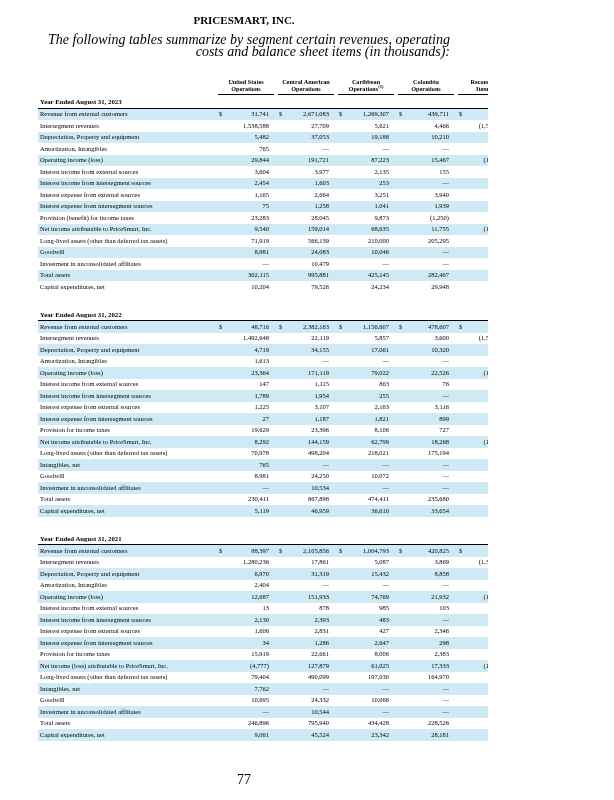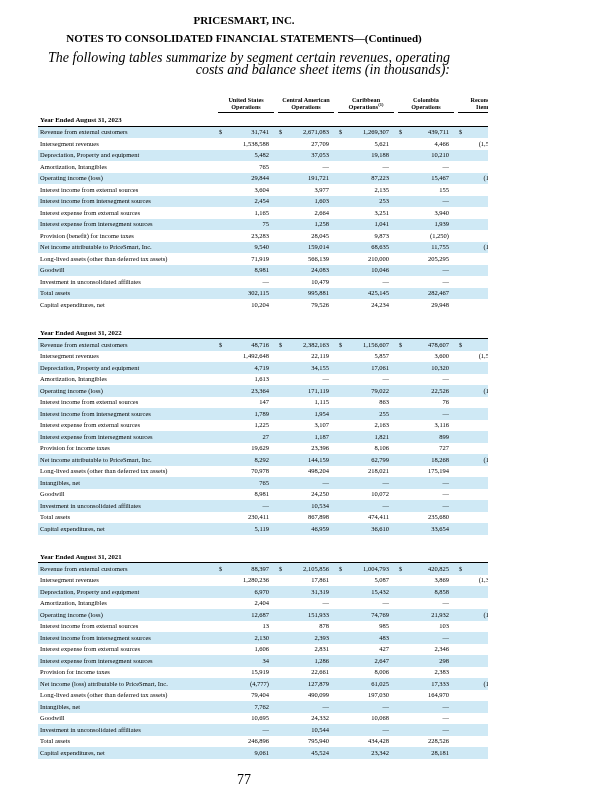--- a/index.html
+++ b/index.html
@@ -42,21 +42,20 @@
   .page-number {
     position: absolute; bottom: 12px; left: 0; width: 100%;
     text-align: center; font-size: 14px;
   }
 </style>
 </head>
 <body>
 
 <div class="page">
   <div class="doc-title">PRICESMART, INC.</div>
-  <div class="doc-subtitle">NOTES TO CONSOLIDATED FINANCIAL STATEMENTS—(Continued)</div>
   <div class="doc-intro">The following tables summarize by segment certain revenues, operating costs and balance sheet items (in thousands):</div>
 
   <div id="tables">
       <div class="section">
         <table class="seg">
           <colgroup>
             <col style="width: 178px;">
             <col style="width: 60px;">
             <col style="width: 60px;">
             <col style="width: 60px;">

